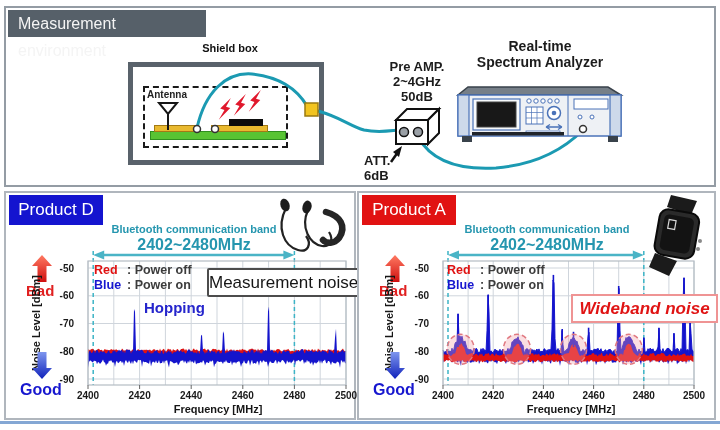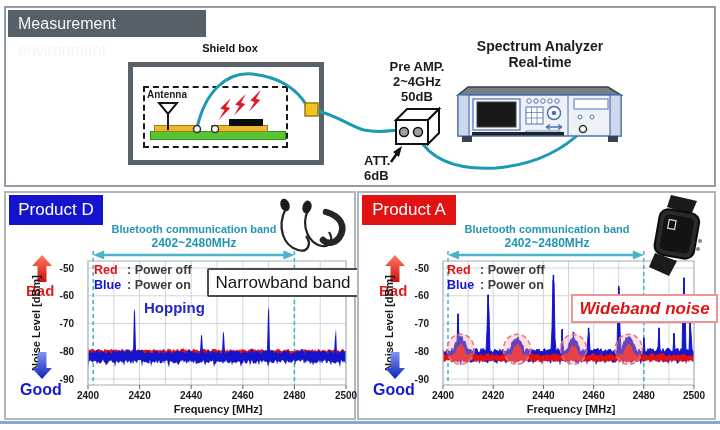--- a/index.html
+++ b/index.html
@@ -28,21 +28,21 @@
   
   .product-panel{position:absolute;top:191px;height:229px;background:#fff;border:2px solid #b0b6bd;box-sizing:border-box;}
   #panel-d{left:4px;width:352px;}
   #panel-a{left:357px;width:359px;}
   .chart{position:absolute;left:0;top:0;}
   .product-title{position:absolute;left:3px;top:2px;width:94px;height:30px;color:#fff;
                  font-size:17px;line-height:29px;text-align:center;}
   .band-l1{position:absolute;left:188px;top:30px;transform:translateX(-50%);white-space:nowrap;
            font-size:11px;font-weight:700;color:#2596af;}
   .band-l2{position:absolute;left:188px;top:43px;transform:translateX(-50%);white-space:nowrap;
-           font-size:12px;font-weight:700;color:#2596af;}
+           font-size:16px;font-weight:700;color:#2596af;}
   .bad-label{position:absolute;left:20px;top:43px;font-size:15px;font-weight:700;color:#e02020;margin-top:46px;}
   .good-label{position:absolute;left:14px;top:188px;font-size:16px;font-weight:700;color:#1717cf;}
   .arrow-up{position:absolute;left:26px;top:62px;}
   .arrow-down{position:absolute;left:26px;top:159px;}
   .ylabel{position:absolute;left:-30px;top:124px;width:120px;text-align:center;transform:rotate(-90deg);
           font-size:11px;font-weight:700;color:#161616;white-space:nowrap;}
   .xlabel{position:absolute;left:212px;top:210px;transform:translateX(-50%);font-size:11px;font-weight:700;color:#161616;white-space:nowrap;}
   .legend{position:absolute;left:88px;top:70px;font-size:12.5px;font-weight:700;color:#3c3c3c;line-height:15px;white-space:nowrap;}
   .legend .k{display:inline-block;min-width:33px;}
   .ann-box{position:absolute;background:#fff;text-align:center;white-space:nowrap;}
@@ -113,22 +113,22 @@
   <div class="abs preamp-label">
     <div>Pre AMP.</div>
     <div>2~4GHz</div>
     <div>50dB</div>
   </div>
   <div class="abs att-label">
     <div>ATT.</div>
     <div>6dB</div>
   </div>
   <div class="abs analyzer-label">
+    <div>Real-time</div>
     <div>Spectrum Analyzer</div>
-    <div>Real-time</div>
   </div>
 
   <svg class="abs analyzer-svg" viewBox="0 0 180 62">
     <polygon points="18,5 158,5 171,13 8,13" fill="#767f88" stroke="#39424b" stroke-width="1.5"></polygon>
     <rect x="8" y="13" width="163" height="41" fill="#eef1f5" stroke="#4a72b8" stroke-width="1.5"></rect>
     <rect x="8" y="13" width="11" height="41" fill="#cdd9ea" stroke="#4a72b8" stroke-width="1.2"></rect>
     <rect x="160" y="13" width="11" height="41" fill="#cdd9ea" stroke="#4a72b8" stroke-width="1.2"></rect>
     <rect x="23" y="17" width="47" height="31" fill="#f7fafc" stroke="#4a72b8" stroke-width="1.2"></rect>
     <rect x="27" y="20" width="39" height="25" fill="#181818" stroke="#444" stroke-width="1"></rect>
     <g fill="#fff" stroke="#4a72b8" stroke-width="1">
@@ -219,21 +219,21 @@
             <stop offset="1" stop-color="#1022bb"></stop>
           </linearGradient>
         </defs>
       <path d="M10,27 L0,16 L5.5,16 L5.5,0 L14.5,0 L14.5,16 L20,16 Z" fill="url(#gb)"></path>
     </svg>
     <div class="good-label">Good</div>
     <div class="legend">
       <div class="legend-row"><span class="k" style="color: rgb(224, 17, 17);">Red</span><span>: Power off</span></div>
       <div class="legend-row"><span class="k" style="color: rgb(22, 22, 207);">Blue</span><span>: Power on</span></div>
     </div>
-    <div class="ann-box">Narrowband band</div>
+    <div class="ann-box">Measurement noise</div>
     <div class="hopping">Hopping</div>
     <div class="xlabel">Frequency [MHz]</div>
     <svg class="device" width="84" height="62" viewBox="0 0 84 62">
       <path d="M16,12 C6,32 14,50 28,54 C38,57 42,48 36,40" stroke="#222" stroke-width="2.2" fill="none"></path>
       <path d="M38,14 C30,32 40,48 52,50 C60,51 64,44 59,36" stroke="#222" stroke-width="2.2" fill="none"></path>
       <ellipse cx="15" cy="9" rx="4.5" ry="6.5" transform="rotate(-18 15 9)" fill="#1c1c1c"></ellipse>
       <ellipse cx="37" cy="11" rx="4.5" ry="6.5" transform="rotate(14 37 11)" fill="#1c1c1c"></ellipse>
       <path d="M56,16 C70,20 77,30 69,42 C64,48 57,48 53,44" stroke="#252525" stroke-width="6.5" fill="none" stroke-linecap="round"></path>
     </svg>
   </div>

